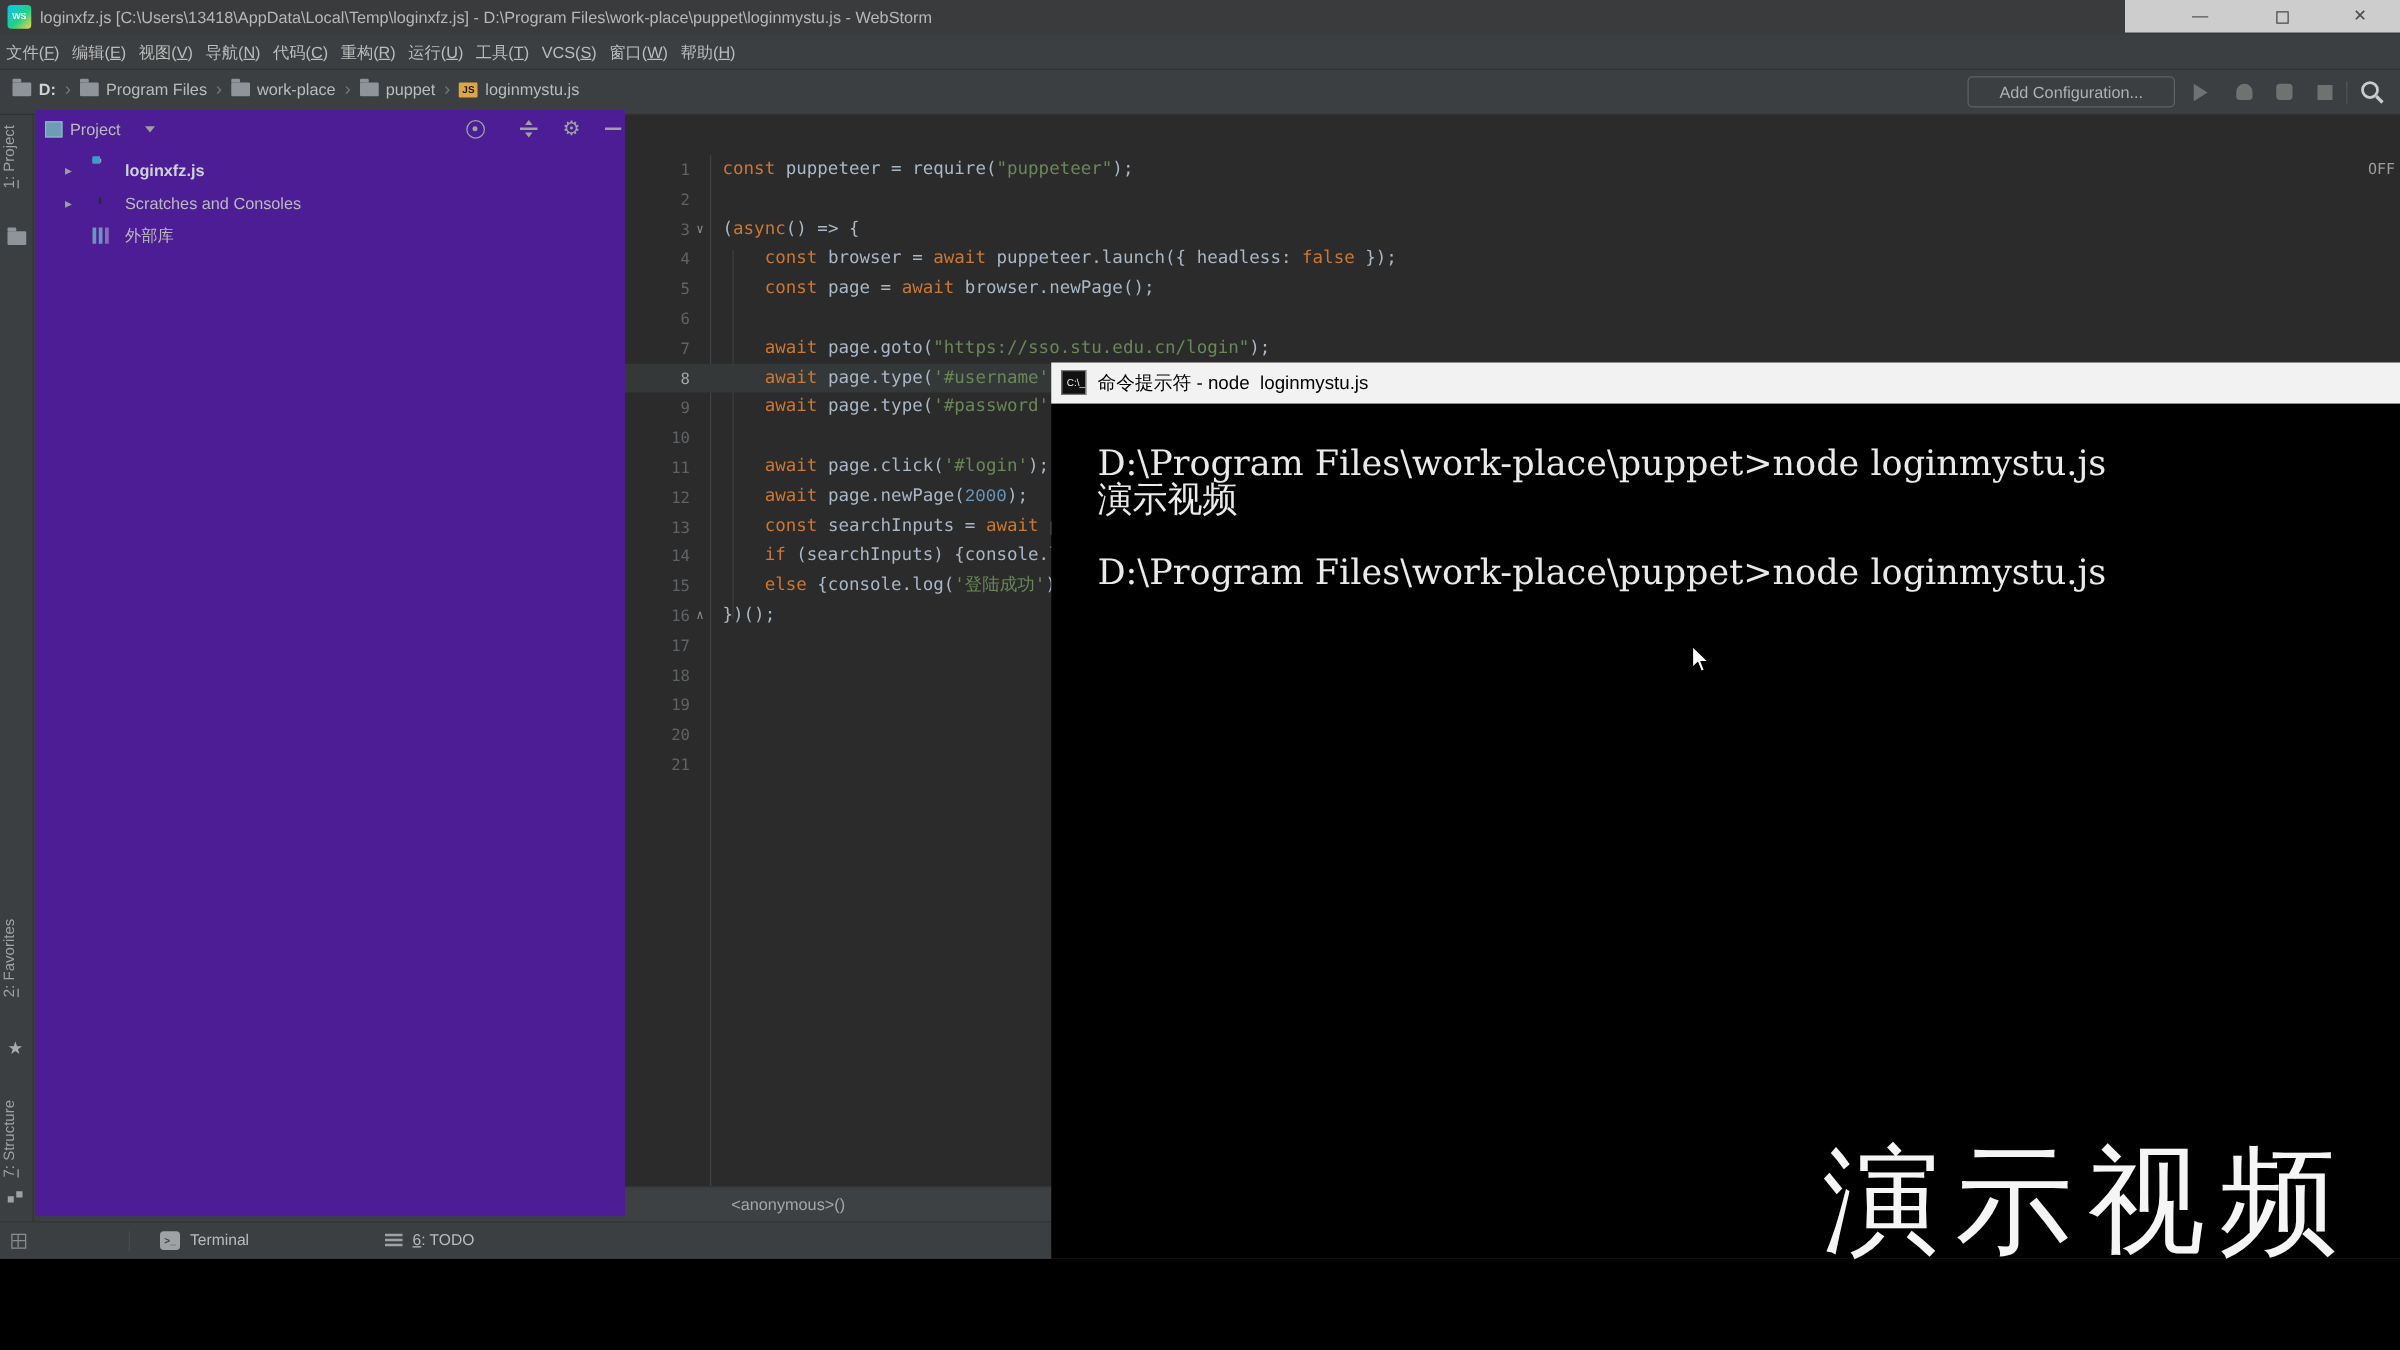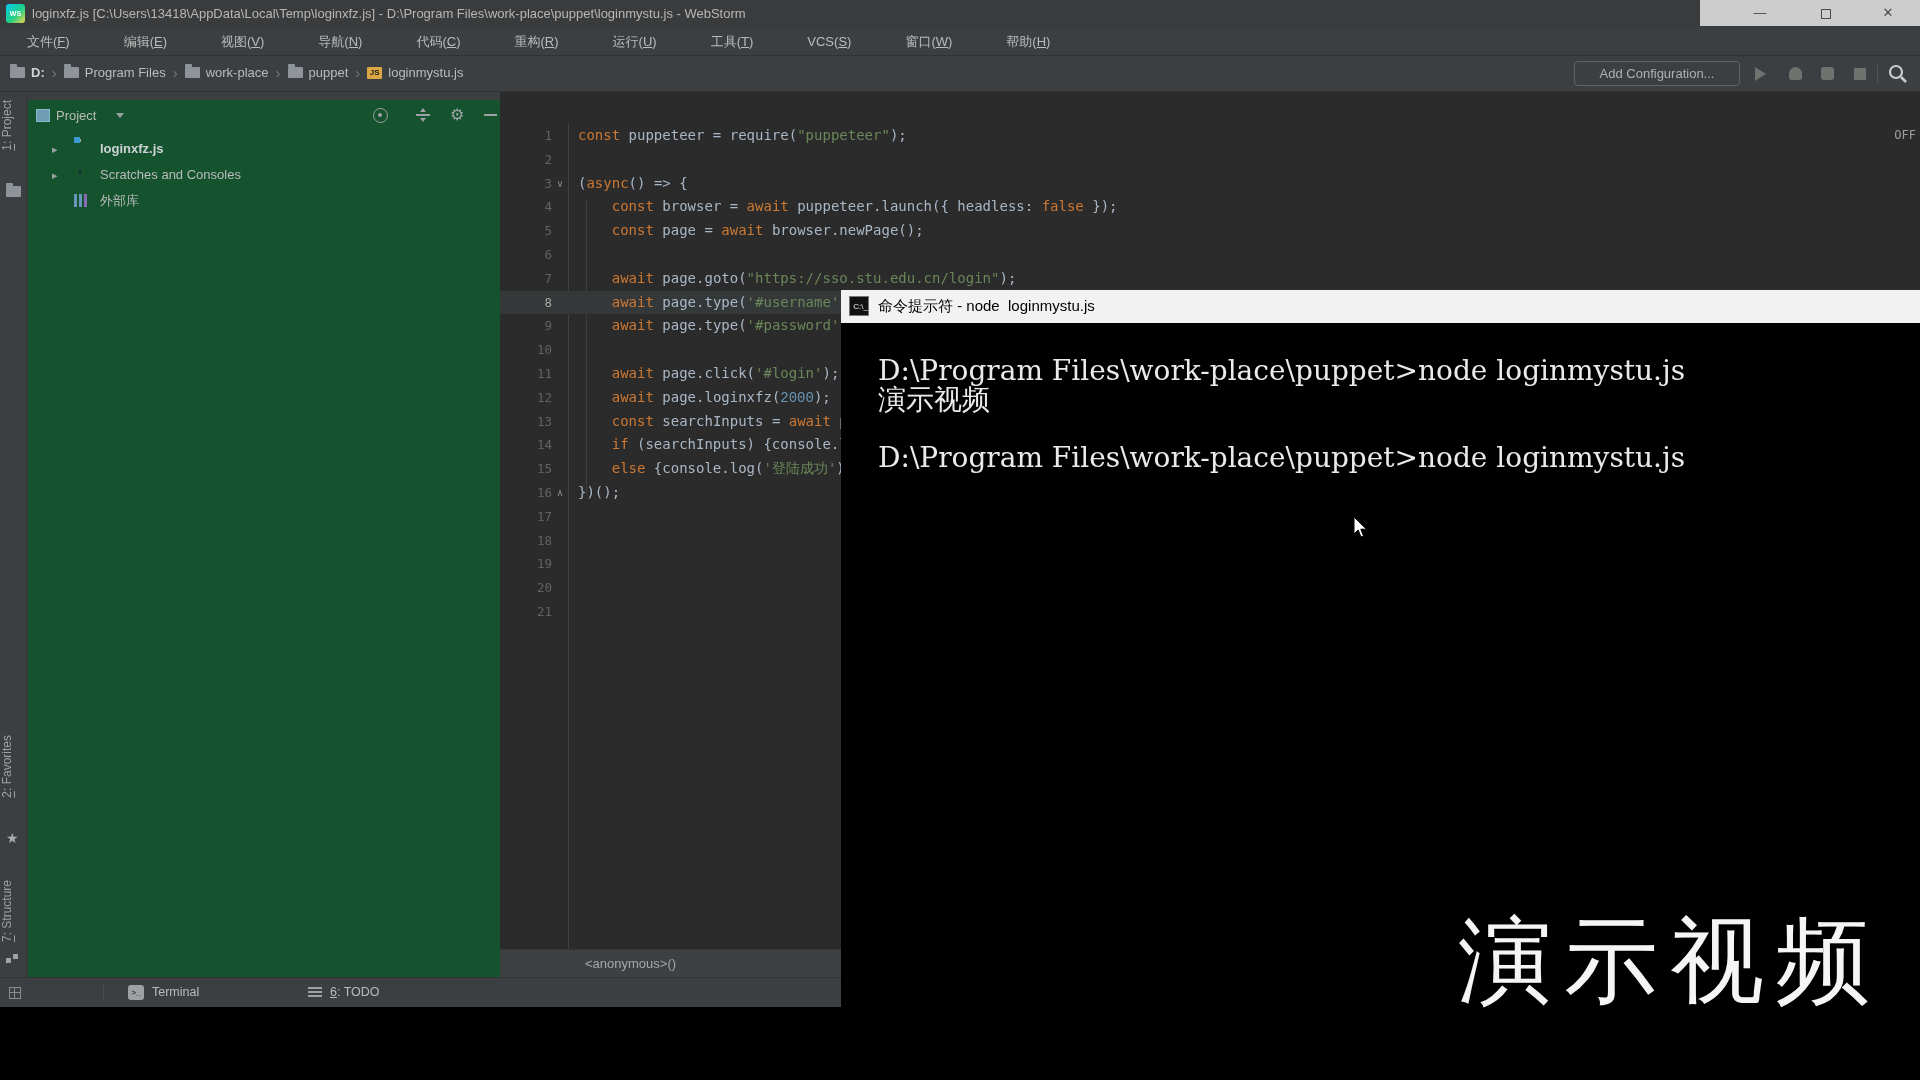--- a/index.html
+++ b/index.html
@@ -17,21 +17,21 @@
   .title-text { position:absolute; left:32px; top:6px; width:1380px; height:18px; color:#b7b7b7;
                 font-size:13px; white-space:nowrap; overflow:hidden; }
   .titlebar-right { position:absolute; right:0; top:0; width:220px; height:26px; background:#cdcdcd; }
   .win-btn { position:absolute; top:0; width:56px; height:26px; color:#4a4a4a; font-size:13px;
              text-align:center; line-height:26px; }
   .win-min { right:132px; } .win-max { right:66px; } .win-close { right:4px; }
   .win-max .sq { display:inline-block; width:10px; height:10px; border:1px solid #4a4a4a; position:relative; top:2px; }
 
   .menubar { position:absolute; left:0; top:28px; width:1920px; height:28px; background:#3c3f41;
              border-bottom:1px solid #303234; color:#bbbbbb; font-size:13px; }
-  .menu-item { display:inline-block; padding:5px 27px; }
+  .menu-item { display:inline-block; padding:5px 5px; }
   .menu-item u { text-decoration:underline; }
 
   .toolbar { position:absolute; left:0; top:56px; width:1920px; height:36px; background:#3c3f41;
              border-bottom:1px solid #2f3133; }
   .crumbs { position:absolute; left:10px; top:7px; height:22px; white-space:nowrap; }
   .crumb { display:inline-block; color:#bbbbbb; font-size:13px; vertical-align:middle; }
   .crumb.first { font-weight:bold; color:#d2d2d2; }
   .crumb-sep { display:inline-block; color:#72777b; font-size:15px; margin:0 7px; vertical-align:middle; }
   .folder-ico { display:inline-block; width:15px; height:11px; background:#8f949a; border-radius:1px;
                 position:relative; margin-right:6px; vertical-align:middle; }
@@ -55,21 +55,21 @@
 
   
   .stripe { position:absolute; left:0; top:92px; width:27px; height:885px; background:#3c3f41;
             border-right:1px solid #323436; }
   .v-label { position:absolute; left:0; width:27px; color:#9fa2a5; font-size:12px;
              writing-mode:vertical-rl; transform:rotate(180deg); white-space:nowrap; }
   .v-label u { text-decoration:underline; }
   .stripe-ico { position:absolute; left:6px; }
 
   
-  .project-panel { position:absolute; left:28px; top:100px; width:472px; height:885px; background:#14532d; }
+  .project-panel { position:absolute; left:28px; top:88px; width:472px; height:885px; background:#4c1d95; }
   .pp-header { position:absolute; left:0; top:0; width:472px; height:32px; }
   .pp-title { position:absolute; left:28px; top:8px; color:#bbbbbb; font-size:13px; }
   .pp-title-ico { position:absolute; left:8px; top:9px; width:14px; height:13px; background:#6e9cb2; border:1px solid #87b7cc; }
   .pp-caret { position:absolute; left:88px; top:13px; width:0; height:0; border-left:4px solid transparent;
               border-right:4px solid transparent; border-top:5px solid #9da0a3; }
   .target-ic { position:absolute; left:345px; top:8px; width:15px; height:15px; border:1.5px solid #9fa2a5;
                border-radius:50%; }
   .target-ic:before { content:""; position:absolute; left:4px; top:4px; width:4px; height:4px;
                       border-radius:50%; background:#9fa2a5; }
   .collapse-ic { position:absolute; left:388px; top:14px; width:14px; height:2px; background:#9fa2a5; }
@@ -247,21 +247,21 @@
           <div class="code-row"><span class="gutter-num">2</span><span class="fold-col"></span><span class="code-text"></span></div>
           <div class="code-row"><span class="gutter-num">3</span><span class="fold-col">∨</span><span class="code-text"><span class="c-d">(</span><span class="c-kw">async</span><span class="c-d">() =&gt; {</span></span></div>
           <div class="code-row"><span class="gutter-num">4</span><span class="fold-col"></span><span class="code-text"><span class="c-d">    </span><span class="c-kw">const</span><span class="c-d"> browser = </span><span class="c-kw">await</span><span class="c-d"> puppeteer.launch({ headless: </span><span class="c-kw">false</span><span class="c-d"> });</span></span></div>
           <div class="code-row"><span class="gutter-num">5</span><span class="fold-col"></span><span class="code-text"><span class="c-d">    </span><span class="c-kw">const</span><span class="c-d"> page = </span><span class="c-kw">await</span><span class="c-d"> browser.newPage();</span></span></div>
           <div class="code-row"><span class="gutter-num">6</span><span class="fold-col"></span><span class="code-text"></span></div>
           <div class="code-row"><span class="gutter-num">7</span><span class="fold-col"></span><span class="code-text"><span class="c-d">    </span><span class="c-kw">await</span><span class="c-d"> page.goto(</span><span class="c-str">"https://sso.stu.edu.cn/login"</span><span class="c-d">);</span></span></div>
           <div class="code-row hl"><span class="gutter-num">8</span><span class="fold-col"></span><span class="code-text"><span class="c-d">    </span><span class="c-kw">await</span><span class="c-d"> page.type(</span><span class="c-str">'#username'</span><span class="c-d">, </span></span></div>
           <div class="code-row"><span class="gutter-num">9</span><span class="fold-col"></span><span class="code-text"><span class="c-d">    </span><span class="c-kw">await</span><span class="c-d"> page.type(</span><span class="c-str">'#password'</span><span class="c-d">, </span></span></div>
           <div class="code-row"><span class="gutter-num">10</span><span class="fold-col"></span><span class="code-text"></span></div>
           <div class="code-row"><span class="gutter-num">11</span><span class="fold-col"></span><span class="code-text"><span class="c-d">    </span><span class="c-kw">await</span><span class="c-d"> page.click(</span><span class="c-str">'#login'</span><span class="c-d">);</span></span></div>
-          <div class="code-row"><span class="gutter-num">12</span><span class="fold-col"></span><span class="code-text"><span class="c-d">    </span><span class="c-kw">await</span><span class="c-d"> page.loginxfz(</span><span class="c-num">2000</span><span class="c-d">);</span></span></div>
+          <div class="code-row"><span class="gutter-num">12</span><span class="fold-col"></span><span class="code-text"><span class="c-d">    </span><span class="c-kw">await</span><span class="c-d"> page.newPage(</span><span class="c-num">2000</span><span class="c-d">);</span></span></div>
           <div class="code-row"><span class="gutter-num">13</span><span class="fold-col"></span><span class="code-text"><span class="c-d">    </span><span class="c-kw">const</span><span class="c-d"> searchInputs = </span><span class="c-kw">await</span><span class="c-d"> pa</span></span></div>
           <div class="code-row"><span class="gutter-num">14</span><span class="fold-col"></span><span class="code-text"><span class="c-d">    </span><span class="c-kw">if</span><span class="c-d"> (searchInputs) {console.lo</span></span></div>
           <div class="code-row"><span class="gutter-num">15</span><span class="fold-col"></span><span class="code-text"><span class="c-d">    </span><span class="c-kw">else</span><span class="c-d"> {console.log(</span><span class="c-str">'登陆成功'</span><span class="c-d">)</span></span></div>
           <div class="code-row"><span class="gutter-num">16</span><span class="fold-col">∧</span><span class="code-text"><span class="c-d">})();</span></span></div>
           <div class="code-row"><span class="gutter-num">17</span><span class="fold-col"></span><span class="code-text"></span></div>
           <div class="code-row"><span class="gutter-num">18</span><span class="fold-col"></span><span class="code-text"></span></div>
           <div class="code-row"><span class="gutter-num">19</span><span class="fold-col"></span><span class="code-text"></span></div>
           <div class="code-row"><span class="gutter-num">20</span><span class="fold-col"></span><span class="code-text"></span></div>
           <div class="code-row"><span class="gutter-num">21</span><span class="fold-col"></span><span class="code-text"></span></div>
         </div>

